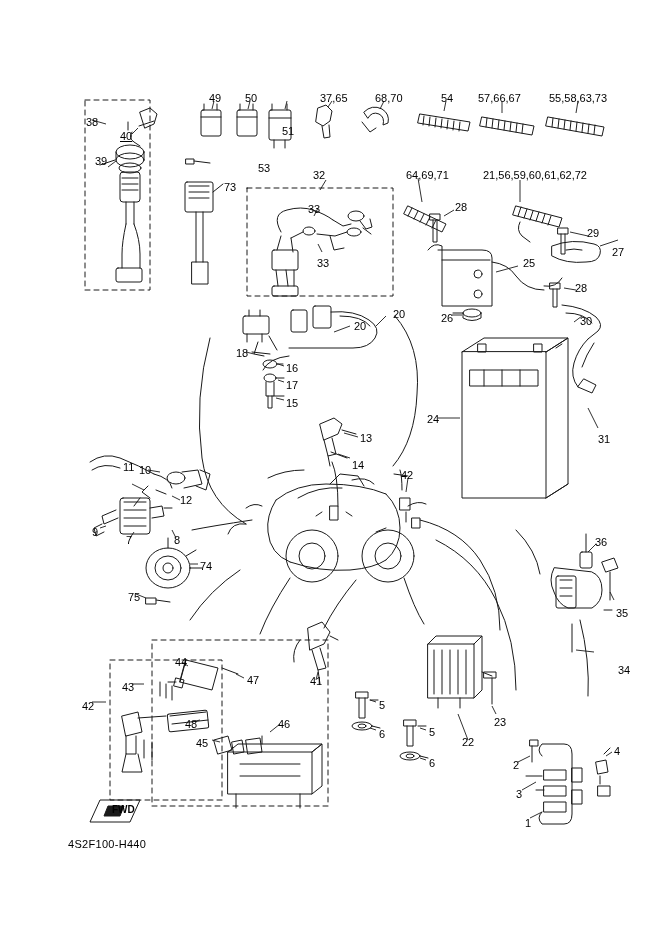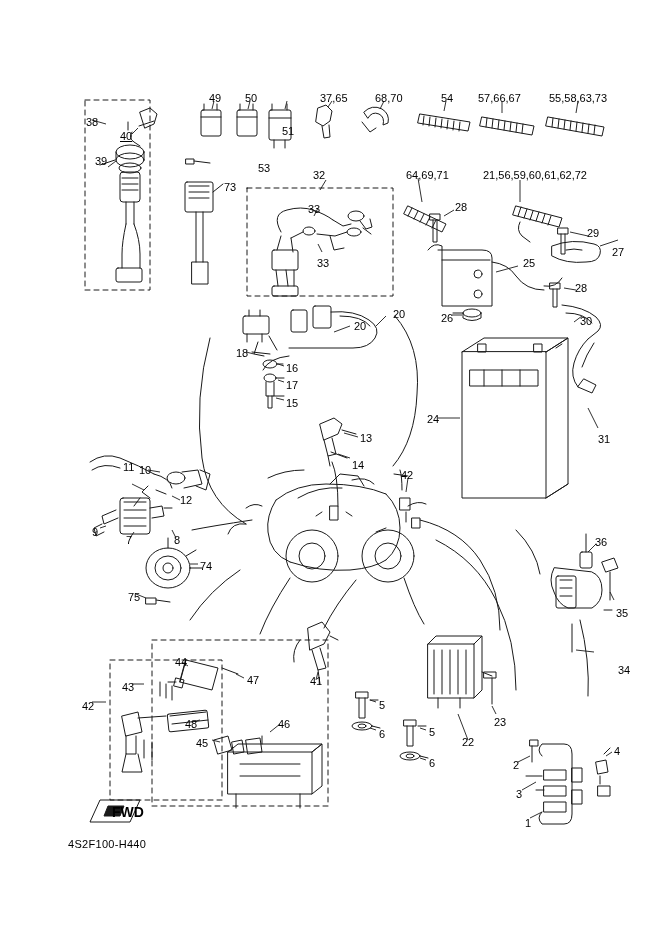--- a/index.html
+++ b/index.html
@@ -4,21 +4,21 @@
 <style>
   html,body{margin:0;padding:0;background:#ffffff;}
   body{width:661px;height:935px;position:relative;overflow:hidden;
        font-family:"Liberation Sans", sans-serif;color:#000;}
   #sheet{position:absolute;left:0;top:0;width:661px;height:935px;}
   svg#art{position:absolute;left:0;top:0;width:661px;height:935px;}
   .lbl{position:absolute;font-size:11px;line-height:11px;letter-spacing:0px;
        white-space:nowrap;color:#000;font-family:"Liberation Sans", sans-serif;}
   .code{position:absolute;font-size:11px;color:#000;letter-spacing:0.3px;
         font-family:"Liberation Sans", sans-serif;}
-  .fwd{position:absolute;font-size:14px;font-weight:bold;color:#000;
+  .fwd{position:absolute;font-size:10px;font-weight:bold;color:#000;
        font-family:"Liberation Sans", sans-serif;}
 </style>
 </head>
 <body>
 
 <div id="sheet">
 
 <svg id="art" viewBox="0 0 661 935">
   <g fill="none" stroke="#1a1a1a" stroke-width="1" stroke-linecap="round" stroke-linejoin="round">
 

